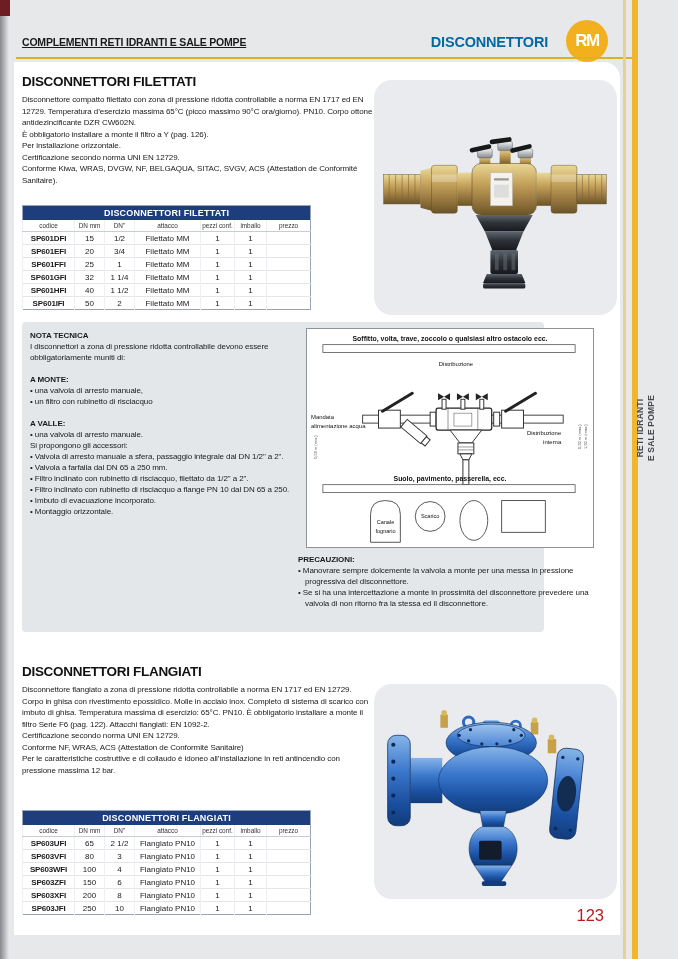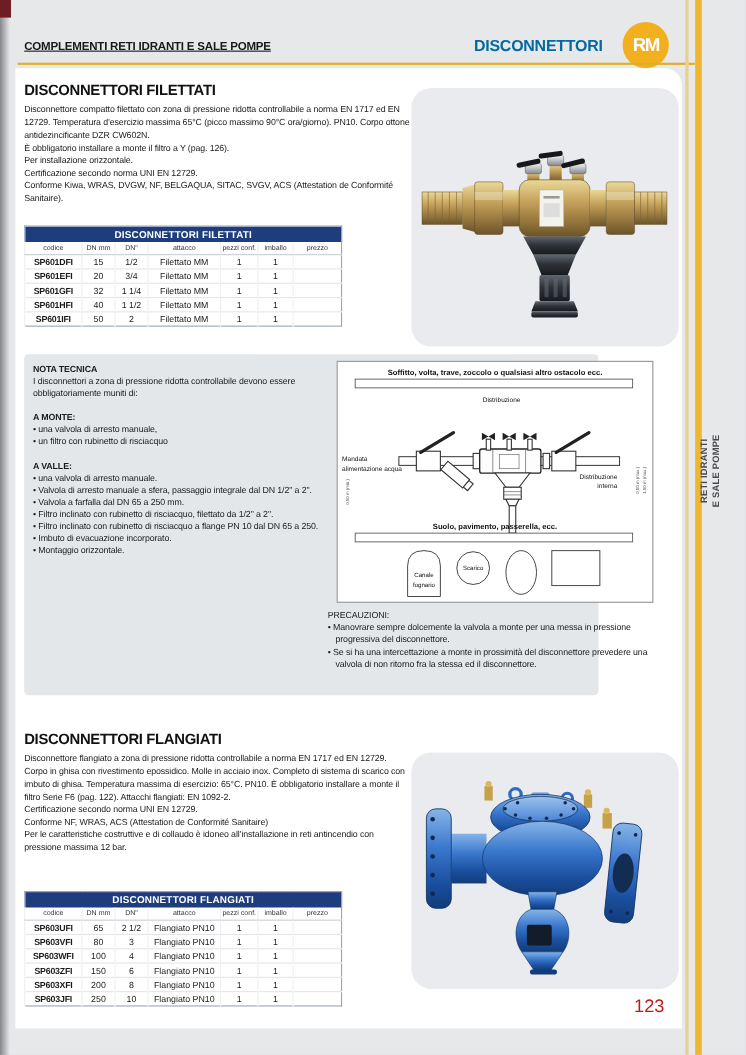--- a/index.html
+++ b/index.html
@@ -63,21 +63,21 @@
               background:#e4e7ea; border-radius:4px; }
   .nota-col { position:absolute; left:8px; top:8px; width:266px; font-size:8px; line-height:11px;
               color:#1a1a1a; letter-spacing:-0.1px; }
   .nota-col .b { font-weight:bold; }
   .nota-col .gap { height:11px; }
   .li { padding-left:7px; text-indent:-7px; }
   .diagram-box { position:absolute; left:284px; top:6px; width:288px; height:220px;
                  background:#fff; border:1px solid #8f9296; }
   .precauzioni { position:absolute; left:276px; top:232px; width:296px; font-size:8px;
                  line-height:11px; color:#1a1a1a; letter-spacing:-0.1px; }
-  .precauzioni .b { font-weight:normal; }
+  .precauzioni .b { font-weight:bold; }
 
   .page-number { position:absolute; left:540px; top:906px; width:64px; text-align:right;
                  font-size:16.5px; color:#b91c1c; }
 
   
   .dg text { fill:#111; font-family:"Liberation Sans",sans-serif; }
   .dg .d7b { font-size:7px; font-weight:bold; }
   .dg .d6 { font-size:6px; }
   .dg .d55 { font-size:5.6px; }
   .dg .d4 { font-size:4px; fill:#555; }
@@ -155,20 +155,29 @@
         <tr>
         <td class="code">SP601EFI</td>
         <td>20</td>
         <td>3/4</td>
         <td>Filettato MM</td>
         <td>1</td>
         <td>1</td>
         <td></td>
       </tr>
         <tr>
+        <td class="code">SP601FFI</td>
+        <td>25</td>
+        <td>1</td>
+        <td>Filettato MM</td>
+        <td>1</td>
+        <td>1</td>
+        <td></td>
+      </tr>
+        <tr>
         <td class="code">SP601GFI</td>
         <td>32</td>
         <td>1 1/4</td>
         <td>Filettato MM</td>
         <td>1</td>
         <td>1</td>
         <td></td>
       </tr>
         <tr>
         <td class="code">SP601HFI</td>
@@ -276,20 +285,21 @@
       <div class="b">A MONTE:</div>
       <div>
           <div class="li">• una valvola di arresto manuale,</div>
           <div class="li">• un filtro con rubinetto di risciacquo</div>
         </div>
       <div class="gap"></div>
       <div class="b">A VALLE:</div>
       <div>
           <div class="li">• una valvola di arresto manuale.</div>
         </div>
+      <div>Si propongono gli accessori:</div>
       <div>
           <div class="li">• Valvola di arresto manuale a sfera, passaggio integrale dal DN 1/2" a 2".</div>
           <div class="li">• Valvola a farfalla dal DN 65 a 250 mm.</div>
           <div class="li">• Filtro inclinato con rubinetto di risciacquo, filettato da 1/2" a 2".</div>
           <div class="li">• Filtro inclinato con rubinetto di risciacquo a flange PN 10 dal DN 65 a 250.</div>
           <div class="li">• Imbuto di evacuazione incorporato.</div>
           <div class="li">• Montaggio orizzontale.</div>
         </div>
     </div>
 

